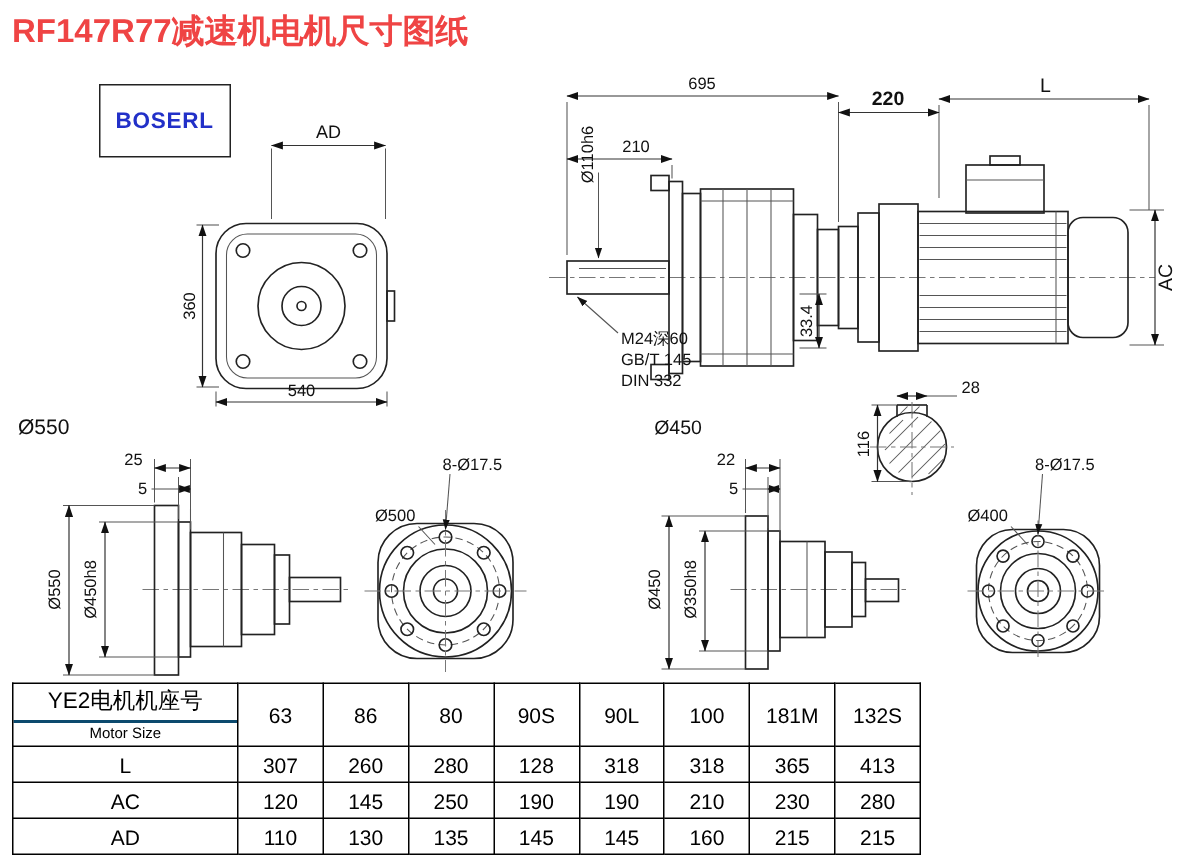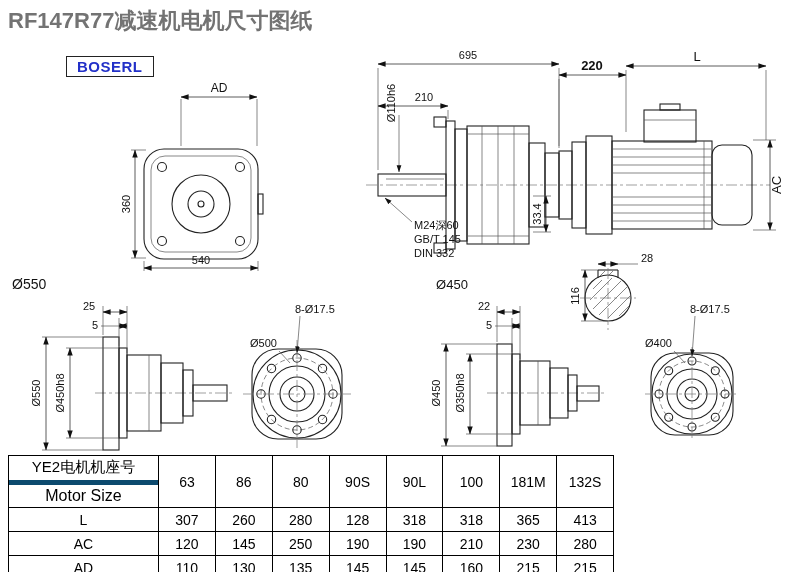--- a/index.html
+++ b/index.html
@@ -1,34 +1,34 @@
 <!DOCTYPE html>
 <html><head>
 <meta charset="utf-8">
 <style>
   *{margin:0;padding:0;box-sizing:border-box}
   html,body{width:800px;height:572px}
   body{background:#fff;font-family:"Liberation Sans",sans-serif;position:relative;overflow:hidden}
-  #title{position:absolute;top:6px;left:8px;font-size:22px;font-weight:bold;color:#737373;white-space:nowrap}
-  #logo{position:absolute;top:56px;left:66px;border:1px solid #222;padding:1px 10px;font-size:15px;font-weight:bold;color:#2230c8;letter-spacing:.5px;background:#fff}
+  #title{position:absolute;top:6px;left:8px;font-size:22px;font-weight:bold;color:#ef4444;white-space:nowrap}
+  #logo{position:absolute;top:56px;left:66px;border:1px solid #222;padding:15px 10px;font-size:15px;font-weight:bold;color:#2230c8;letter-spacing:.5px;background:#fff}
   #dwg{position:absolute;top:0;left:0}
   svg text{font-family:"Liberation Sans",sans-serif;font-size:11px;fill:#111}
   .t12{font-size:12px}.t13{font-size:13px}.t14{font-size:14px}.b{font-weight:bold}
   .ol{fill:none;stroke:#222;stroke-width:1.1}
   .thin{fill:none;stroke:#555;stroke-width:.7}
   .dim{fill:none;stroke:#333;stroke-width:.8}
   .cl{fill:none;stroke:#777;stroke-width:.7;stroke-dasharray:11 3 3 3}
   .dash{stroke-dasharray:5 3}
   #size-table{position:absolute;left:8px;top:455px;border-collapse:collapse;table-layout:fixed;width:606px;background:#fff}
   #size-table th,#size-table td{border:1px solid #000;text-align:center;font-size:14px;font-weight:normal;color:#000;padding:0;vertical-align:middle}
   #size-table .c0{width:150px}
   #size-table tr.hdr{height:42px}
   #size-table tr.r{height:24px}
-  .hcn{border-bottom:5px solid #0c4a6e;padding:2px 4px 3px;font-size:15px}
-  .hen{padding:2px 4px;font-size:16px}
+  .hcn{border-bottom:2px solid #0c4a6e;padding:2px 4px 3px;font-size:15px}
+  .hen{padding:2px 4px;font-size:10px}
 </style>
 </head>
 <body>
 
 <svg id="dwg" width="800" height="455" viewBox="0 0 800 455">
   <defs>
     <marker id="arr" viewBox="0 0 10 8" refX="9.5" refY="4" markerWidth="10" markerHeight="8" orient="auto-start-reverse">
       <path d="M0,0.6 L10,4 L0,7.4 Z" fill="#111"></path>
     </marker>
   </defs>

